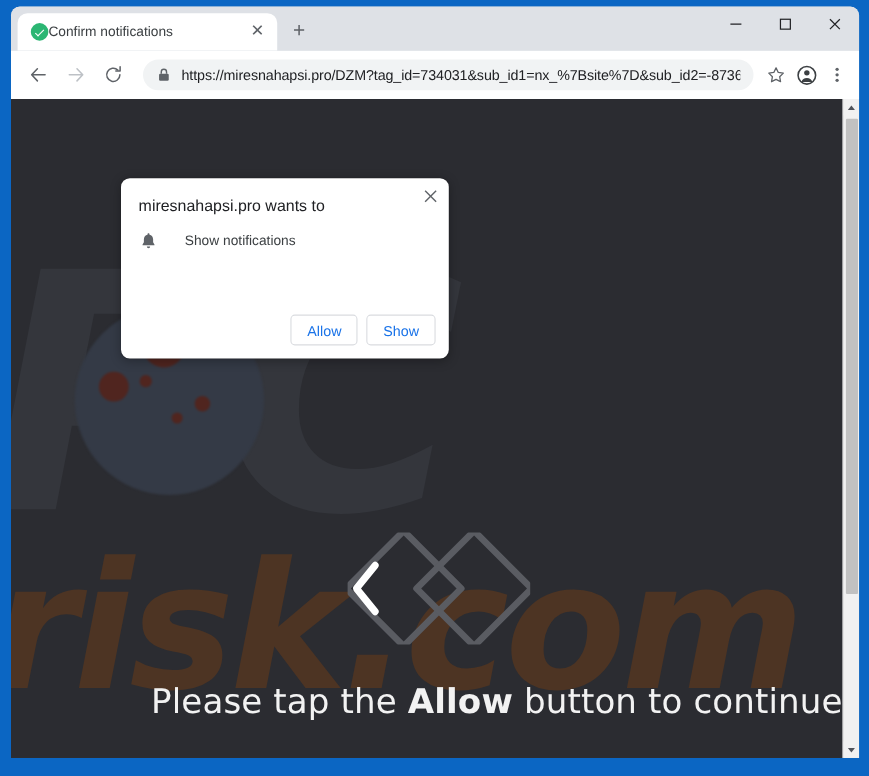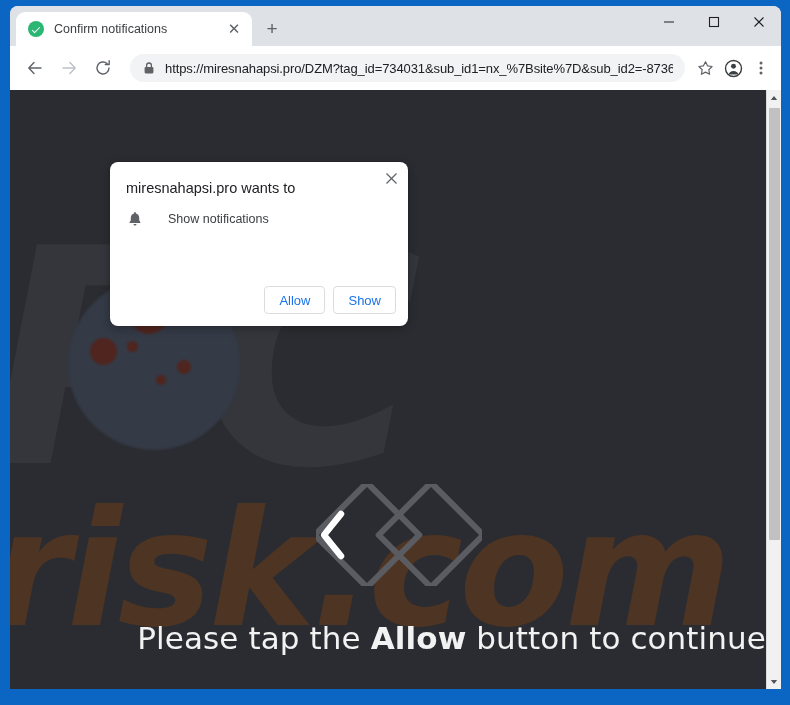--- a/index.html
+++ b/index.html
@@ -60,21 +60,20 @@
     position: absolute;
     left: 4px; top: 6px;
     width: 7px; height: 3px;
     border-left: 1.6px solid #fff;
     border-bottom: 1.6px solid #fff;
     transform: rotate(-45deg);
   }
 
   #tab-title {
     flex: 1 1 auto;
-    margin-left: 10px;
     font-size: 12.5px;
     color: #3c4043;
     white-space: nowrap;
     overflow: hidden;
     text-overflow: ellipsis;
   }
 
   #tab-close {
     flex: 0 0 auto;
     width: 20px; height: 20px;

